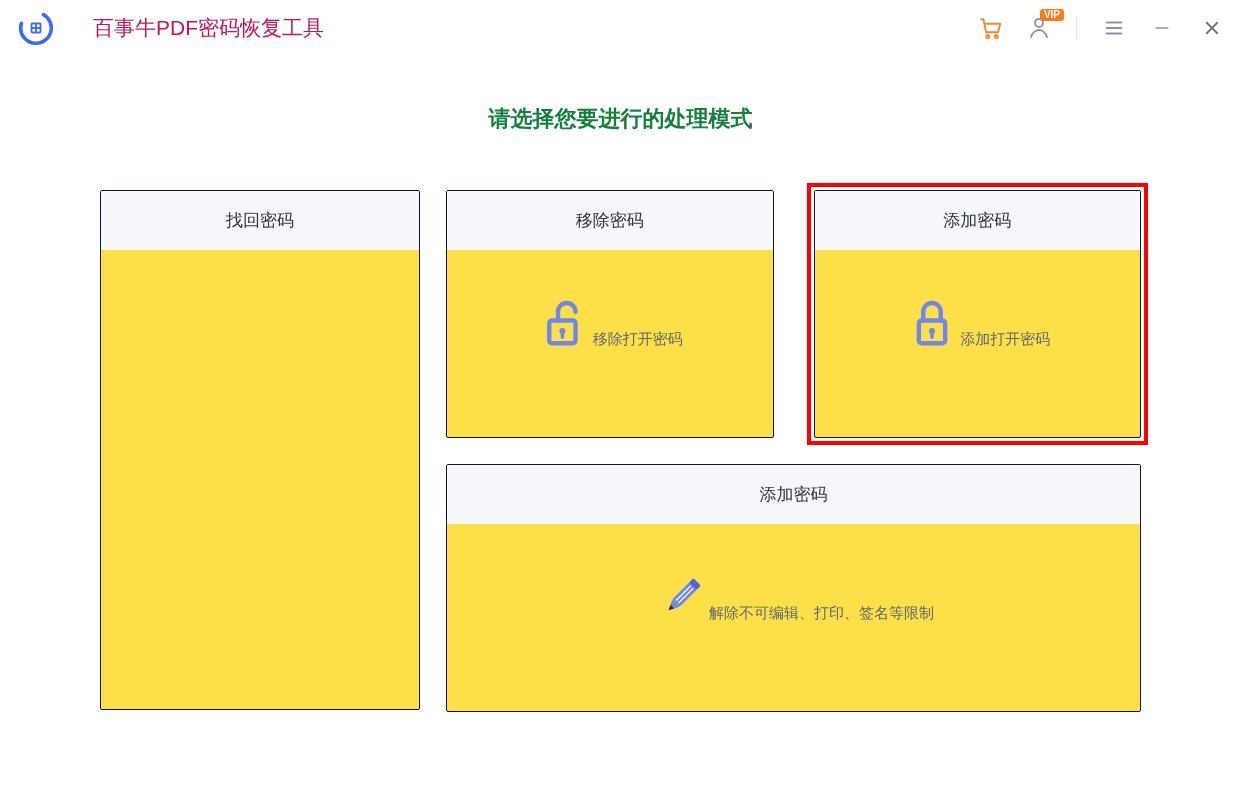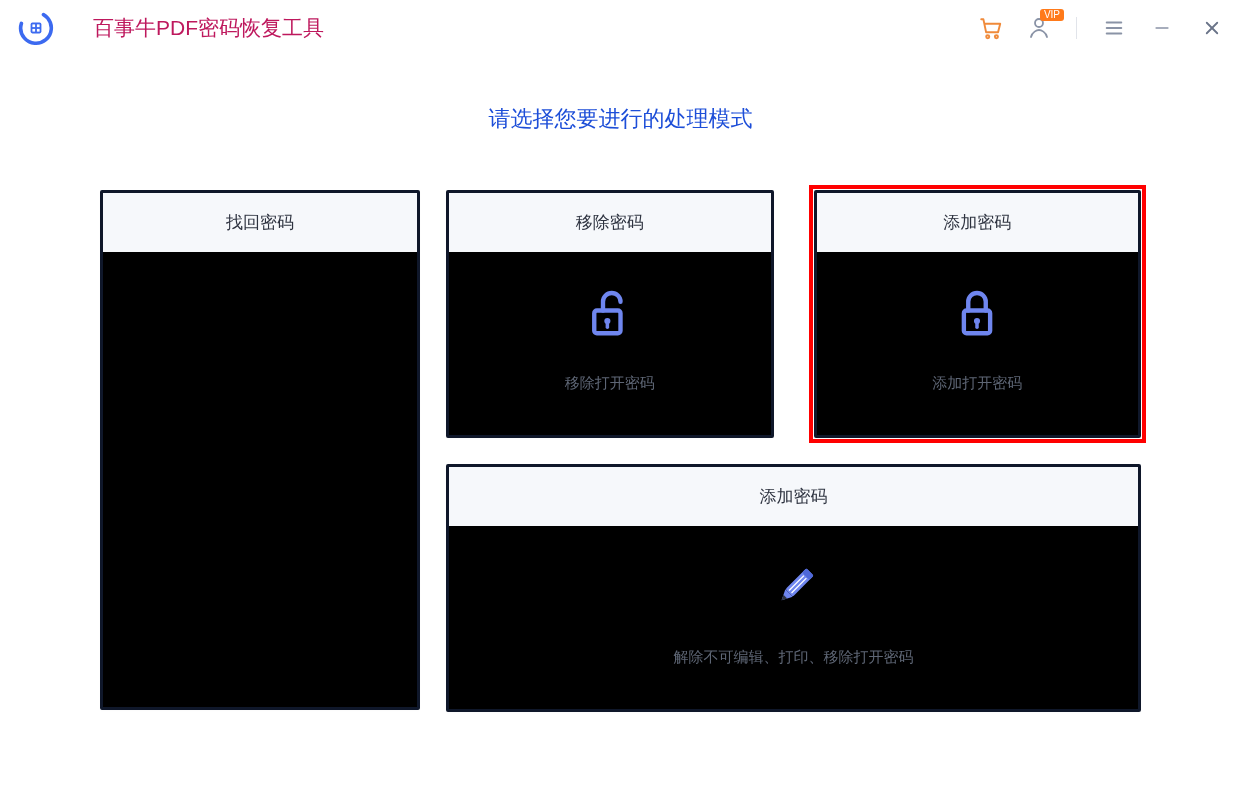--- a/index.html
+++ b/index.html
@@ -58,65 +58,65 @@
     color: #6a7489;
     cursor: pointer;
   }
   .vip-badge {
     position: absolute;
     top: -6px;
     right: -12px;
     background: #ff7a1a;
     color: #fff;
     font-size: 10px;
-    font-weight: normal;
+    font-weight: bold;
     line-height: 12px;
     padding: 0 4px;
     border-radius: 3px;
   }
 
   .main {
     padding: 48px 100px 0 100px;
   }
   .page-title {
     font-size: 22px;
-    color: #1d4ed8;
+    color: #15803d;
     text-align: center;
-    font-weight: 400;
+    font-weight: 700;
     margin-bottom: 56px;
   }
   .grid {
     display: flex;
     gap: 26px;
   }
   .col-left { width: 320px; }
   .col-right { flex: 1; display: flex; flex-direction: column; gap: 26px; }
   .row-top { display: flex; gap: 40px; }
 
   .card {
-    background: #000000;
-    border: 3px solid #0f172a;
+    background: #fde047;
+    border: 1px solid #0f172a;
     border-radius: 2px;
     box-shadow: 0 1px 3px rgba(0,0,0,0.02);
     cursor: pointer;
     display: flex;
     flex-direction: column;
   }
   .card-header {
     background: #f6f8fb;
     text-align: center;
     font-size: 17px;
     color: #2e3340;
     font-weight: 500;
     padding: 18px 0;
   }
   .card-body {
     flex: 1;
     display: flex;
-    flex-direction: column;
+    flex-direction: row;
     align-items: center;
     justify-content: center;
     padding: 28px 20px 36px 20px;
   }
   .card-icon { margin-bottom: 28px; }
   .card-desc {
     font-size: 15px;
     color: #5e6675;
   }
 
@@ -242,18 +242,18 @@
               <g transform="rotate(45 32 32)">
                 <rect x="26" y="6" width="12" height="34" rx="2" fill="#6f86ef"></rect>
                 <rect x="26" y="6" width="12" height="7" rx="2" fill="#4f68d8"></rect>
                 <polygon points="26,40 38,40 32,52" fill="#6f86ef"></polygon>
                 <polygon points="29,46 35,46 32,52" fill="#2e3340"></polygon>
                 <line x1="30" y1="14" x2="30" y2="38" stroke="#ffffff" stroke-width="1.5"></line>
                 <line x1="34" y1="14" x2="34" y2="38" stroke="#ffffff" stroke-width="1.5"></line>
               </g>
             </svg>
           </div>
-          <div class="card-desc">解除不可编辑、打印、移除打开密码</div>
+          <div class="card-desc">解除不可编辑、打印、签名等限制</div>
         </div>
       </div>
     </div>
   </div>
 </div>
 
 </body></html>

